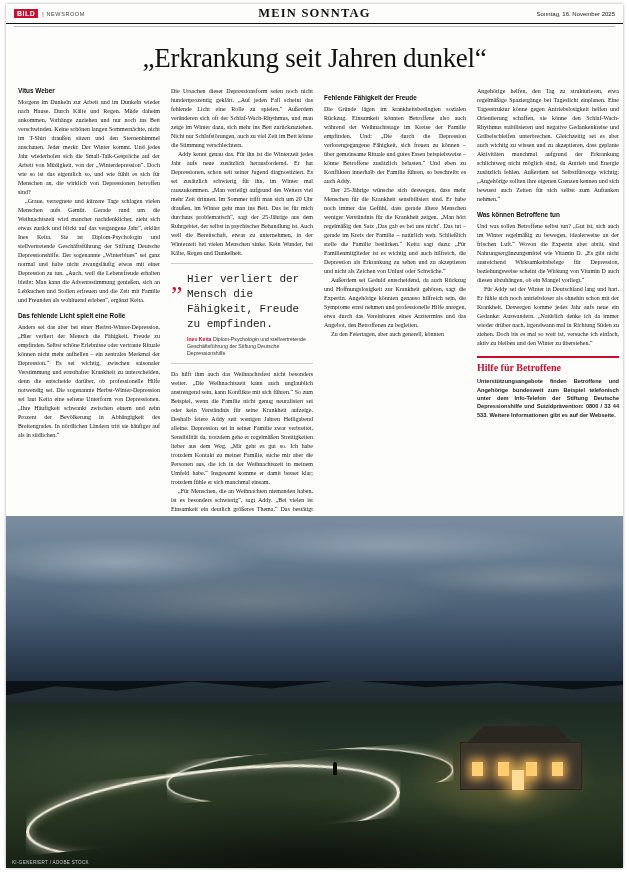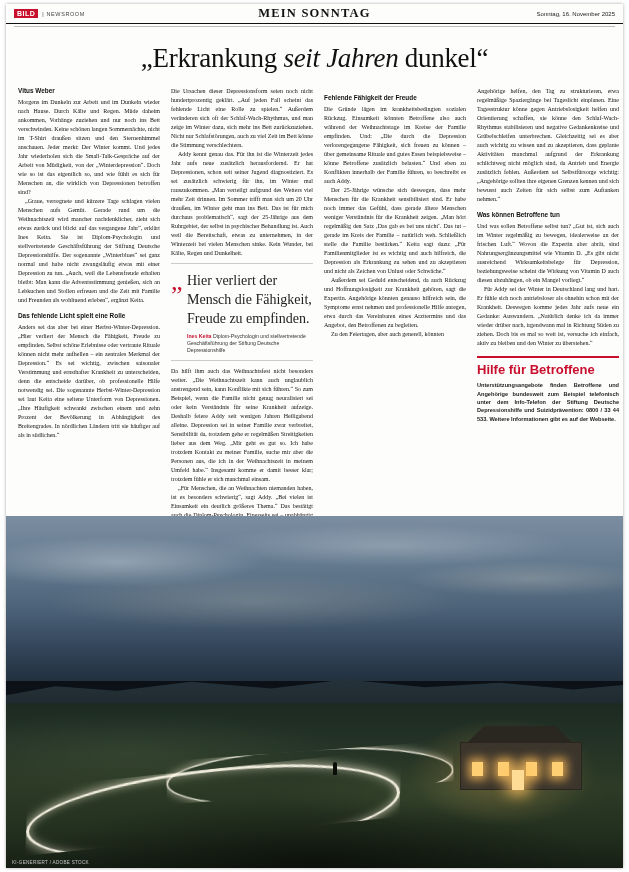--- a/index.html
+++ b/index.html
@@ -88,21 +88,21 @@
     text-align: center;
   }
   h1.headline {
     font-family: "Liberation Serif", serif;
     font-size: 27px;
     font-weight: normal;
     line-height: 1.12;
     margin: 0;
     letter-spacing: -0.3px;
   }
-  h1.headline .ital { font-style: italic; }
+  h1.headline .ital { }
   .standfirst {
     margin: 10px auto 0 auto;
     width: 440px;
     text-align: center;
     font-family: "Liberation Serif", serif;
     font-size: 8.6px;
     line-height: 1.45;
     font-weight: bold;
   }
 
@@ -149,22 +149,22 @@
   }
   .quote-mark {
     position: absolute;
     left: 0; top: 0px;
     font-family: "Liberation Serif", serif;
     font-size: 26px;
     color: #c8102e;
     line-height: .8;
   }
   .pullquote .qtext {
-    font-family: Liberation Serif, serif;
-    font-size: 14px;
+    font-family: Liberation Mono, monospace;
+    font-size: 11px;
     line-height: 1.35;
     color: #222;
   }
   .pullquote .qattr {
     margin-top: 4px;
     font-family: "Liberation Sans", sans-serif;
     font-size: 5.2px;
     color: #333;
     line-height: 1.35;
   }
@@ -176,22 +176,22 @@
   }
 
   
   .helpbox {
     margin-top: 8px;
     border-top: 2px solid #c8102e;
     padding-top: 4px;
   }
   .helpbox h3 {
     margin: 0 0 4px 0;
-    font-family: Liberation Sans, sans-serif;
-    font-size: 13px;
+    font-family: Liberation Serif, serif;
+    font-size: 10px;
     color: #c8102e;
     font-weight: bold;
   }
   .helpbox p {
     margin: 0;
     font-family: "Liberation Sans", sans-serif;
     font-size: 5.6px;
     line-height: 1.5;
     font-weight: bold;
     color: #222;

